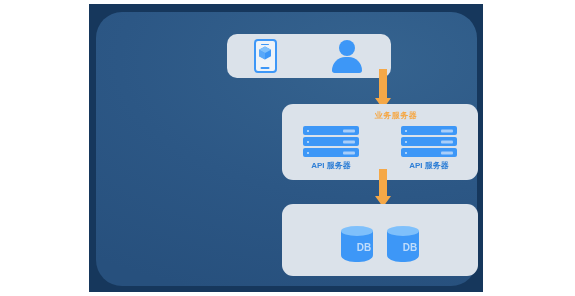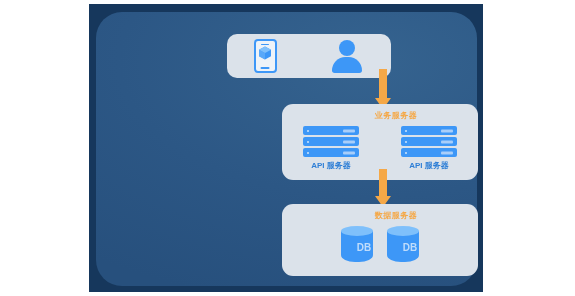--- a/index.html
+++ b/index.html
@@ -152,21 +152,20 @@
           </div>
         </div>
       </div>
 
       <div class="arrow arrow-2">
         <span class="shaft"></span>
         <span class="head"></span>
       </div>
 
       <div class="card card-data">
-        <div class="card-title">数据服务器</div>
         <div class="dbs">
           <div class="db">
             <span class="cyl"></span>
             <span class="top"></span>
             <span class="lbl">DB</span>
           </div>
           <div class="db">
             <span class="cyl"></span>
             <span class="top"></span>
             <span class="lbl">DB</span>

